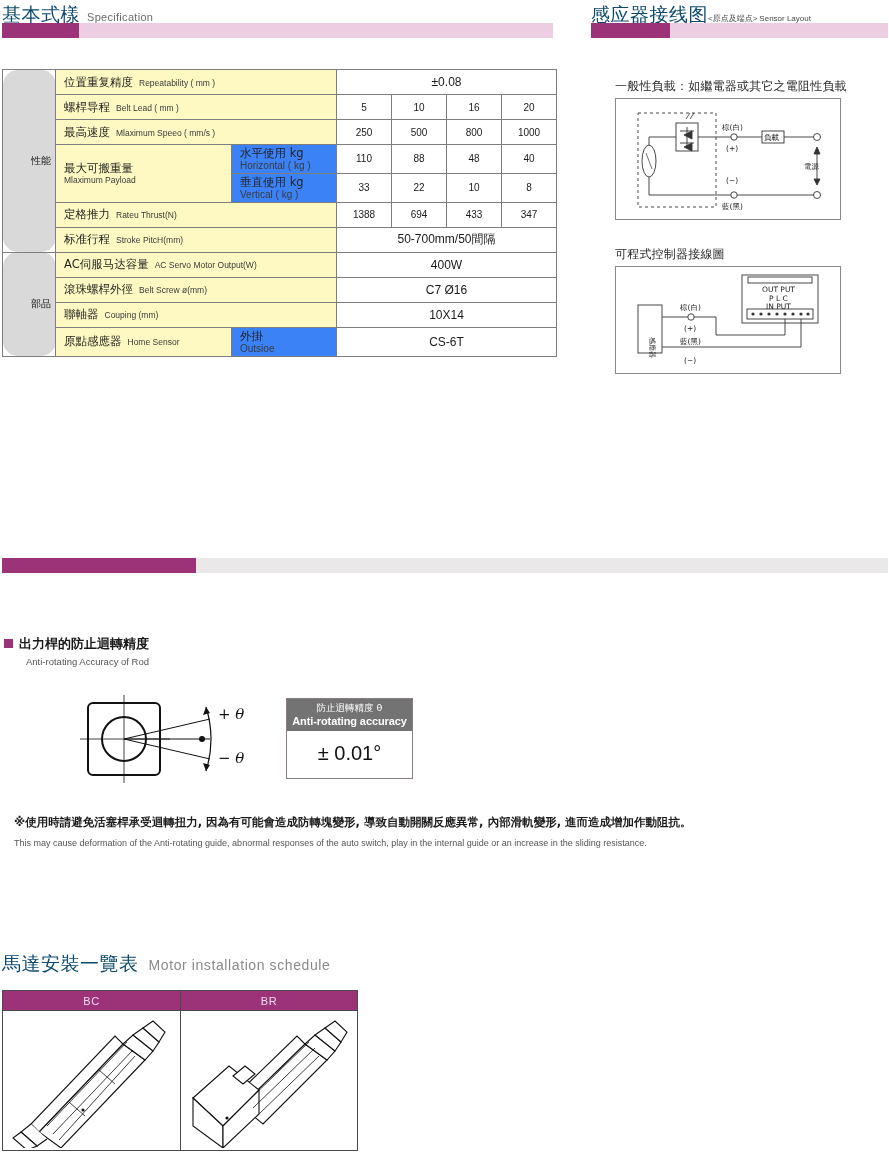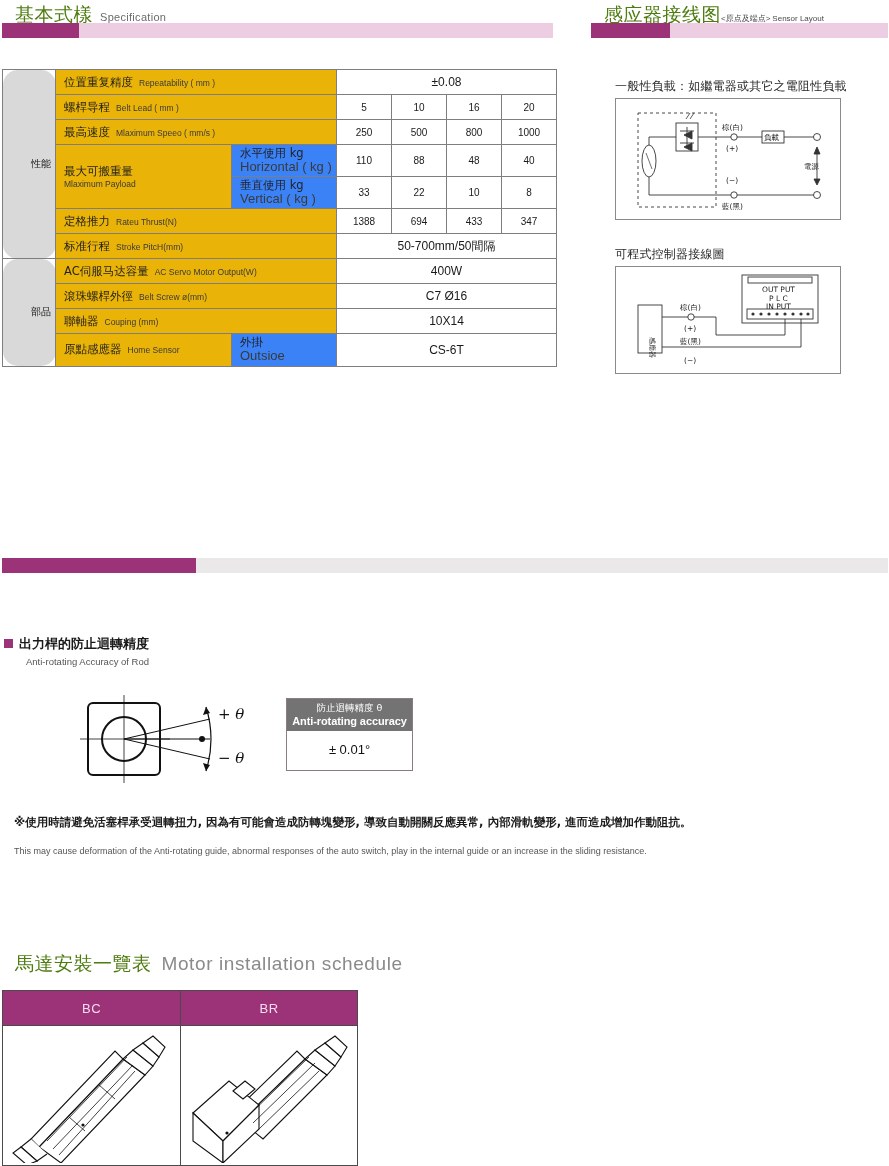--- a/index.html
+++ b/index.html
@@ -8,30 +8,30 @@
     width: 889px; height: 1166px;
     background: #ffffff;
     font-family: "Liberation Sans", "DejaVu Sans", sans-serif;
     color: #231f20;
   }
   .page { position: relative; width: 889px; height: 1166px; overflow: hidden; }
 
   
   .sec-head { position: absolute; }
   .sec-head .cn {
-    font-size: 19px; color: #4d7c0f; letter-spacing: .5px;
-    font-family: "DejaVu Sans", sans-serif; font-weight: 400; margin-left: 13px;
+    font-size: 19px; color: #0c4a6e; letter-spacing: .5px;
+    font-family: "DejaVu Sans", sans-serif; font-weight: 400;
   }
   .sec-head .en {
     font-size: 11px; color: #6b6b6b; letter-spacing: .3px; padding-left: 7px;
   }
   .sec-head .sub {
     font-size: 8px; color: #4a4a4a; letter-spacing: 0;
   }
-  .sec-head .en-lg { font-size: 19px; color: #8a8a8a; padding-left: 10px; letter-spacing: .6px;}
+  .sec-head .en-lg { font-size: 14px; color: #8a8a8a; padding-left: 10px; letter-spacing: .6px;}
   .headline-row { display: flex; align-items: baseline; white-space: nowrap; }
 
   .bar { position: absolute; height: 15px; display: flex; }
   .bar .dark { background: #9c3278; height: 100%; }
   .bar .light { background: #edcde2; height: 100%; flex: 1; }
   .bar.gray .light { background: #ebe8e9; }
 
   
   .spec-table {
     position: absolute; left: 2px; top: 69px; width: 555px;
@@ -43,26 +43,26 @@
     padding: 2px 4px;
     height: 25px;
     vertical-align: middle;
   }
   .cat {
     background: #d9d9d9; width: 53px; text-align: right;
     font-size: 27px; line-height: 1.02; color: #1a1a1a;
     font-family: "DejaVu Sans", sans-serif;
     border-radius: 15px;
   }
-  .lbl { background: #eab308; padding-left: 8px !important; }
+  .lbl { background: #fef9c3; padding-left: 8px !important; }
   .lbl .cn { font-size: 11.5px; color: #1f1f1f; font-family: "DejaVu Sans", sans-serif; }
   .lbl .en { font-size: 8.5px; color: #3a3a3a; padding-left: 6px; }
   .sub-lbl { background: #3b82f6; width: 104px; padding-left: 8px !important; }
   .sub-lbl .cn { font-size: 11.5px; display: block; line-height: 1.12; font-family: "DejaVu Sans", sans-serif;}
-  .sub-lbl .en { font-size: 13px; color: #3a3a3a; display: block; line-height: 1.1; }
+  .sub-lbl .en { font-size: 10px; color: #3a3a3a; display: block; line-height: 1.1; }
   .val { background: #ffffff; text-align: center; font-size: 11px; color: #1a1a1a; }
   .val.wide { font-size: 12px; }
 
   
   .diag-note {
     position: absolute; font-size: 12px; color: #2a2a2a;
     font-family: "DejaVu Sans", sans-serif; letter-spacing: .2px;
   }
   .diag-box { position: absolute; border: 1px solid #8a8a8a; background: #fff; }
 
@@ -77,39 +77,39 @@
     font-family: "DejaVu Sans", sans-serif; vertical-align: middle;
   }
   .bullet-head .en {
     display: block; font-size: 9.5px; color: #555; margin-left: 22px; margin-top: 3px;
   }
 
   .acc-box { position: absolute; left: 286px; top: 698px; width: 127px; border: 1px solid #8b7b85; }
   .acc-box .hd { background: #737373; color: #fff; text-align: center; padding: 3px 0 4px; }
   .acc-box .hd .cn { display: block; font-size: 9.5px; font-family: "DejaVu Sans", sans-serif; }
   .acc-box .hd .en { display: block; font-size: 11px; font-weight: bold; letter-spacing: -.1px; }
-  .acc-box .bd { background: #fff; text-align: center; padding: 11px 0 13px; font-size: 13px; color: #111; }
+  .acc-box .bd { background: #fff; text-align: center; padding: 11px 0 13px; font-size: 20px; color: #111; }
 
   .warn { position: absolute; }
   .warn .cn {
     font-size: 11.5px; font-weight: bold; color: #1c1c1c; line-height: 1.7;
     font-family: "DejaVu Sans", sans-serif;
   }
   .warn .en {
     font-size: 9px; color: #555; line-height: 1.55; margin-top: 14px; display: block;
   }
 
   
   .motor-table {
     position: absolute; left: 2px; top: 990px; width: 355px;
     border-collapse: collapse; table-layout: fixed;
   }
   .motor-table th {
-    background: #9c3278; color: #f6dcee; font-size: 13px; font-weight: normal;
-    height: 35px; border: 1px solid #4a4a4a; letter-spacing: .5px;
+    background: #9c3278; color: #f6dcee; font-size: 11px; font-weight: normal;
+    height: 20px; border: 1px solid #4a4a4a; letter-spacing: .5px;
   }
   .motor-table td {
     border: 1px solid #4a4a4a; height: 140px; background: #fff; padding: 0;
     vertical-align: middle; text-align: center;
   }
   svg { display: block; }
 </style>
 </head>
 <body>
 
@@ -379,21 +379,21 @@
     <div class="hd">
       <span class="cn">防止迴轉精度 θ</span>
       <span class="en">Anti-rotating accuracy</span>
     </div>
     <div class="bd">± 0.01°</div>
   </div>
 
   <div class="warn" style="left:14px; top:812px; width:860px;">
     <span class="cn">※使用時請避免活塞桿承受迴轉扭力, 因為有可能會造成防轉塊變形, 導致自動開關反應異常,</span>
     <span class="cn l2">內部滑軌變形, 進而造成增加作動阻抗。</span>
-    <span class="en l2" style="margin-top:12px">This may cause deformation of the Anti-rotating guide, abnormal responses of the auto switch, play in the internal guide or an increase in the sliding resistance.</span>
+    <span class="en l2" style="margin-top:4px">This may cause deformation of the Anti-rotating guide, abnormal responses of the auto switch, play in the internal guide or an increase in the sliding resistance.</span>
   </div>
 
   <div class="sec-head" style="left:2px; top:951px;">
     <div class="headline-row">
       <span class="cn">馬達安裝一覽表</span>
       <span class="en-lg">Motor installation schedule</span>
     </div>
   </div>
 
   <table class="motor-table">

